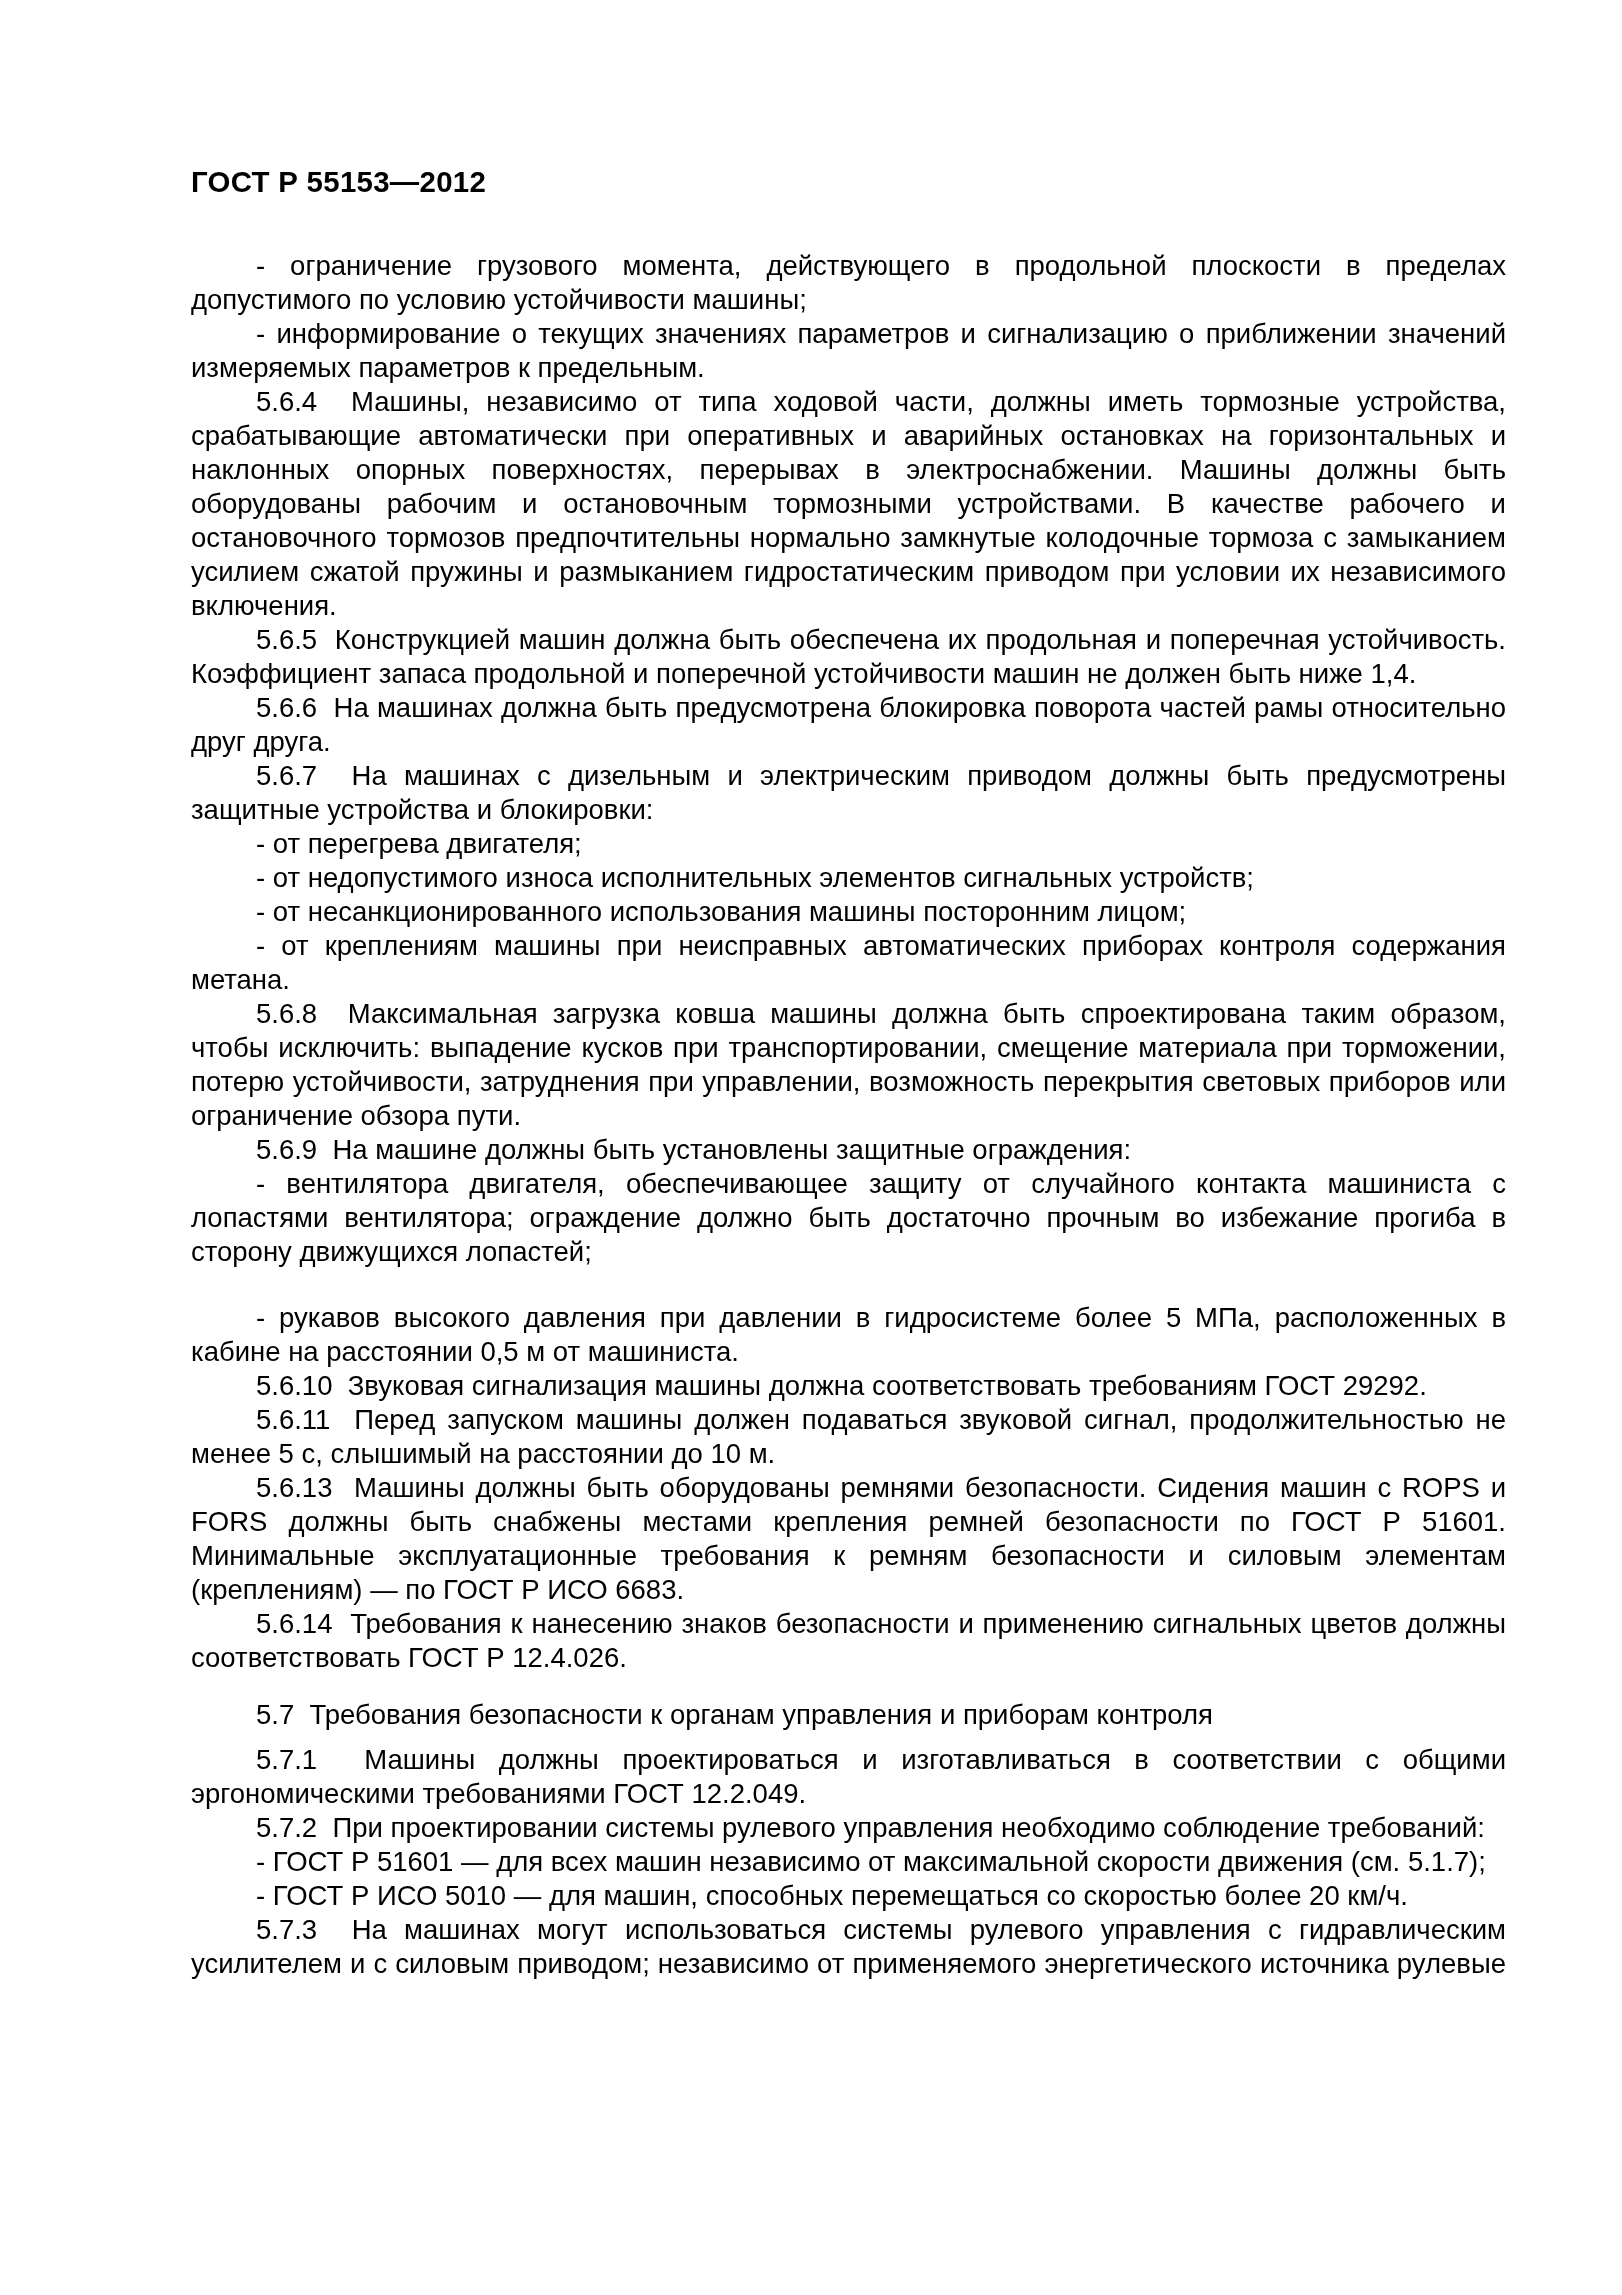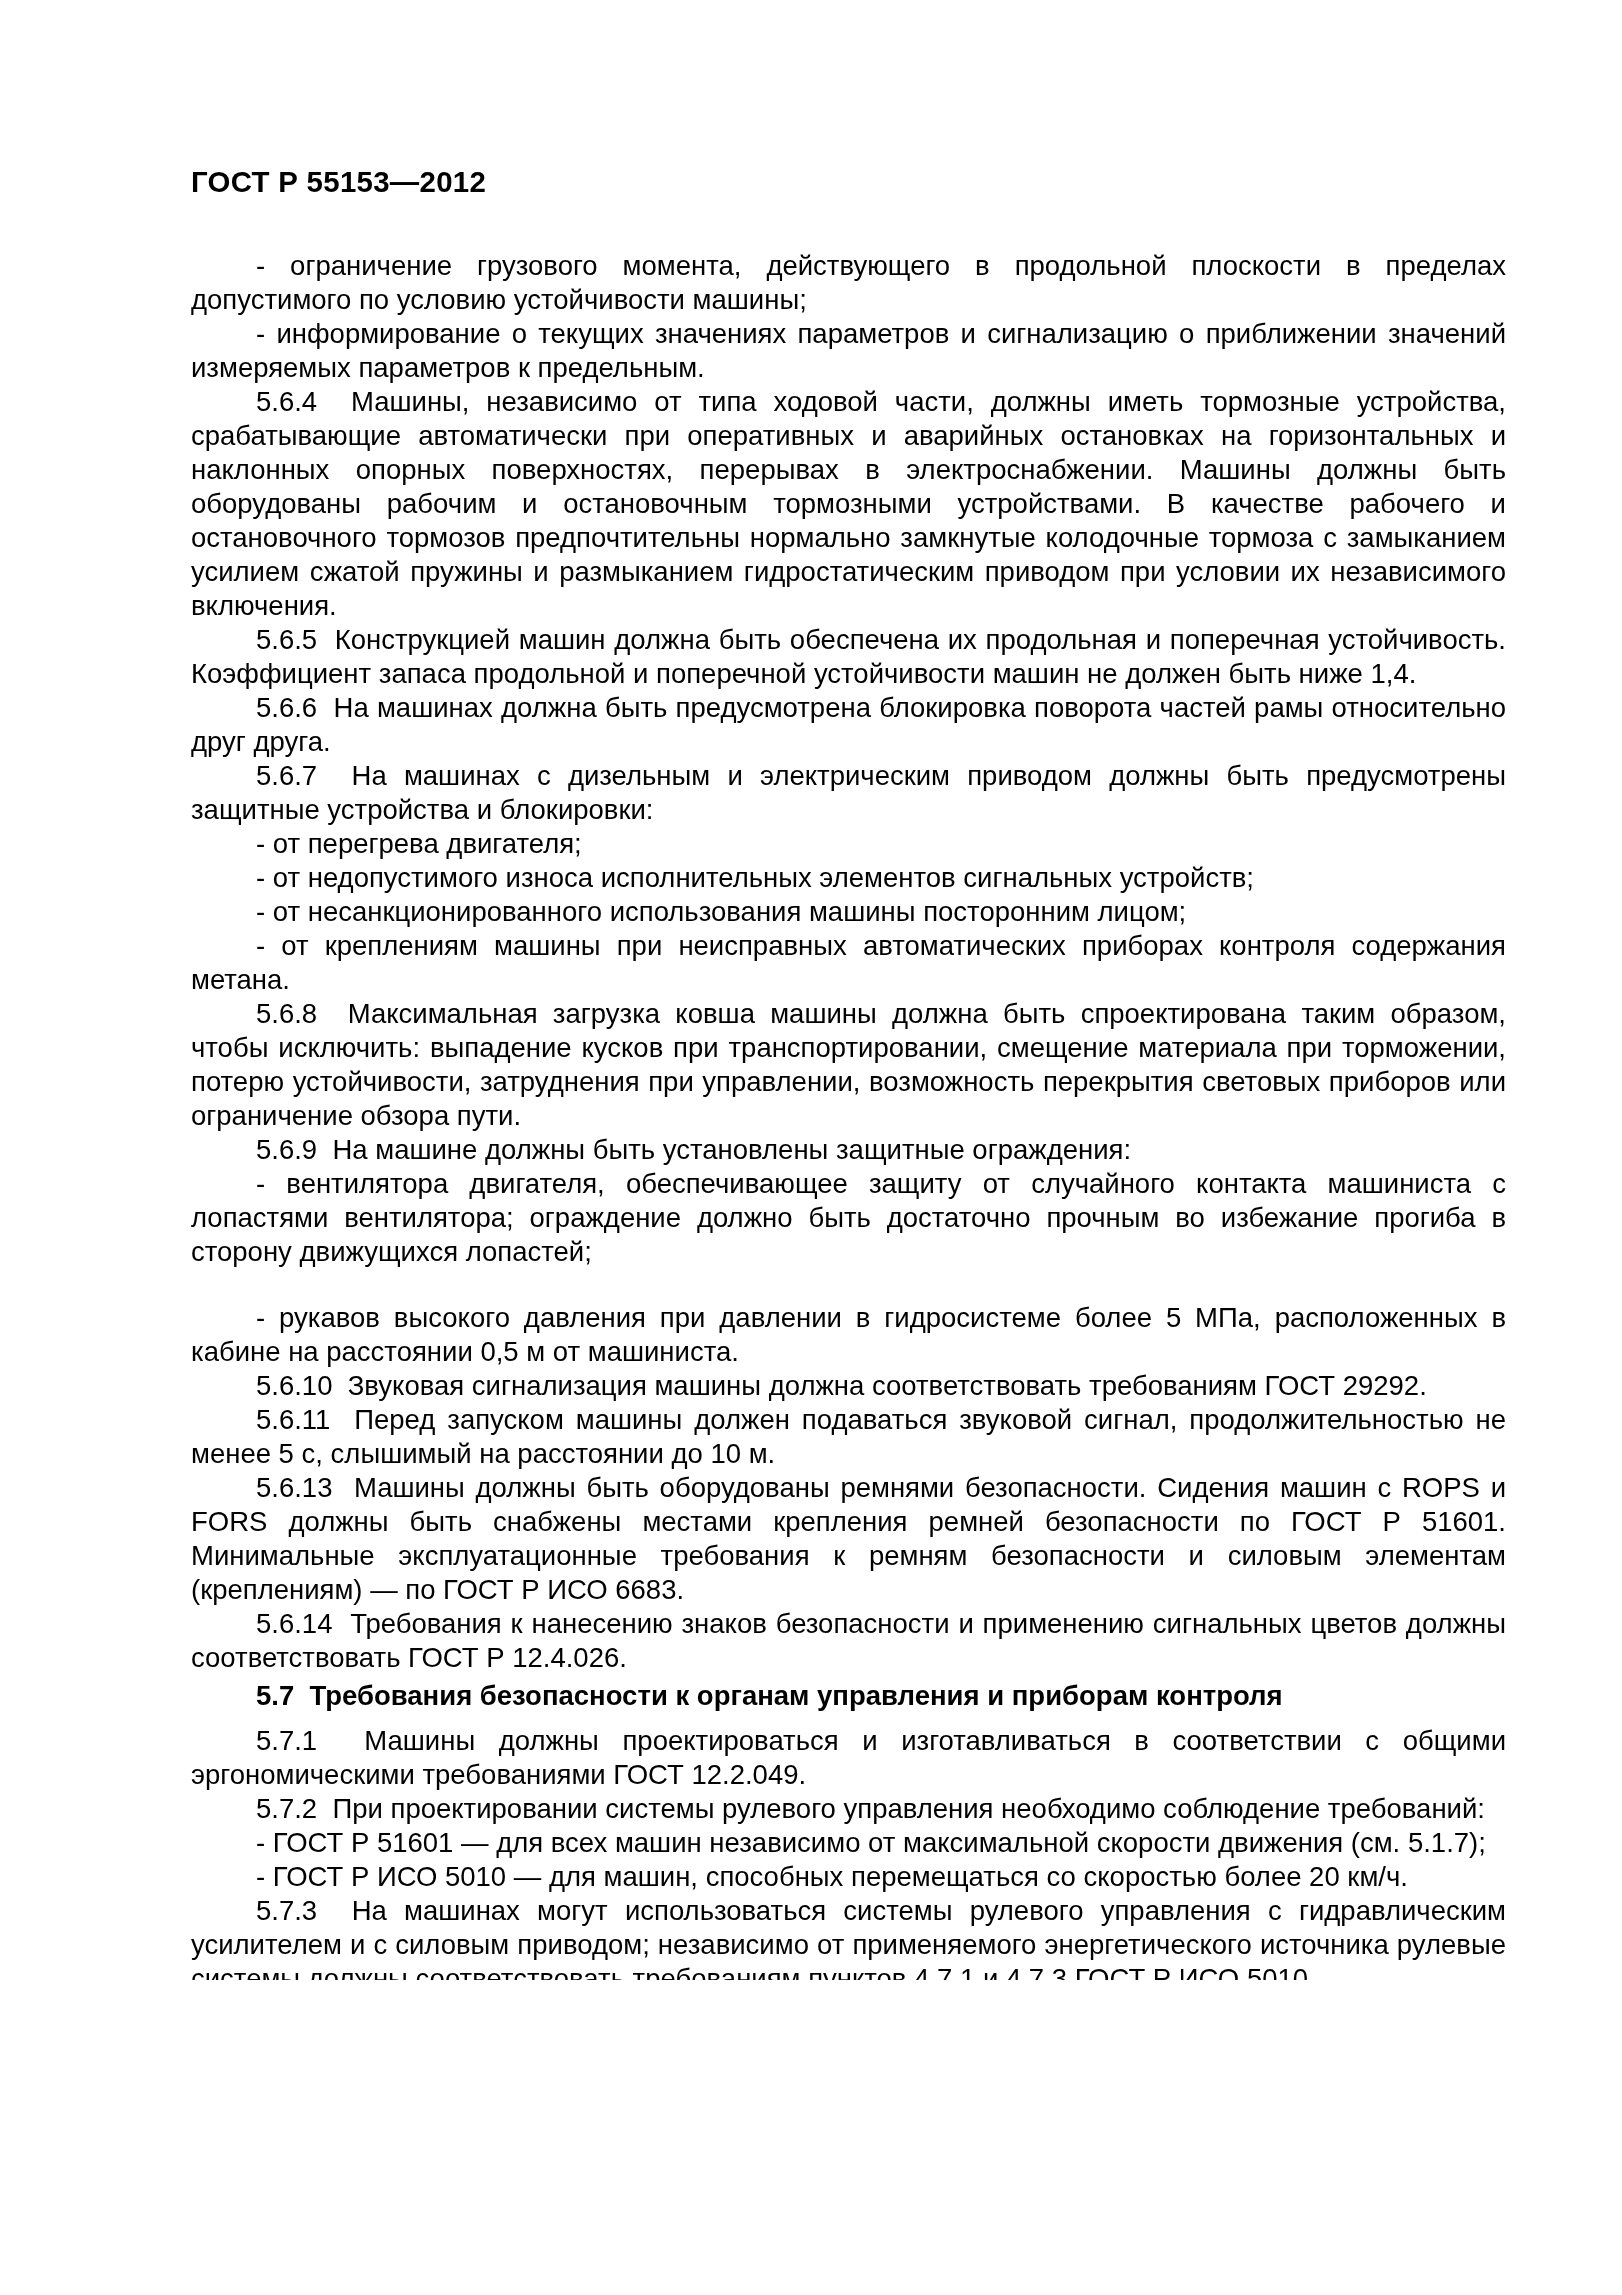--- a/index.html
+++ b/index.html
@@ -34,22 +34,22 @@
     line-height: 34px;
     text-align: justify;
     hyphens: auto;
   }
   .doc-body p {
     margin: 0;
     padding: 0;
     text-indent: 65px;
   }
   .doc-body p.heading {
-    font-weight: bold;
-    margin-top: 4px;
+    font-weight: normal;
+    margin-top: 23px;
     margin-bottom: 10.5px;
     text-align: left;
   }
   .doc-body p.gap {
     margin-top: 32px;
   }
   .page-footer {
     position: absolute;
     left: 191px;
     top: 2082px;

